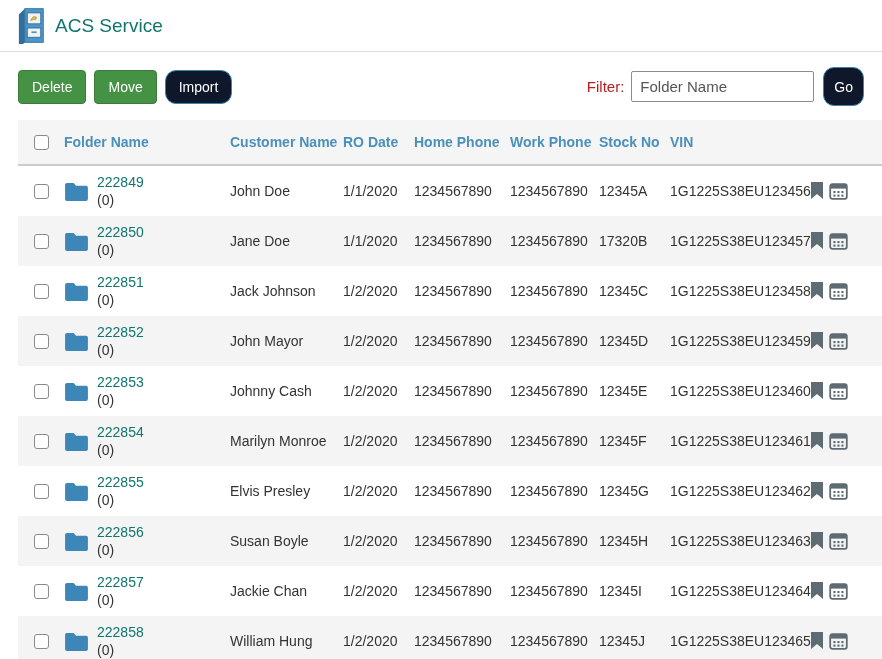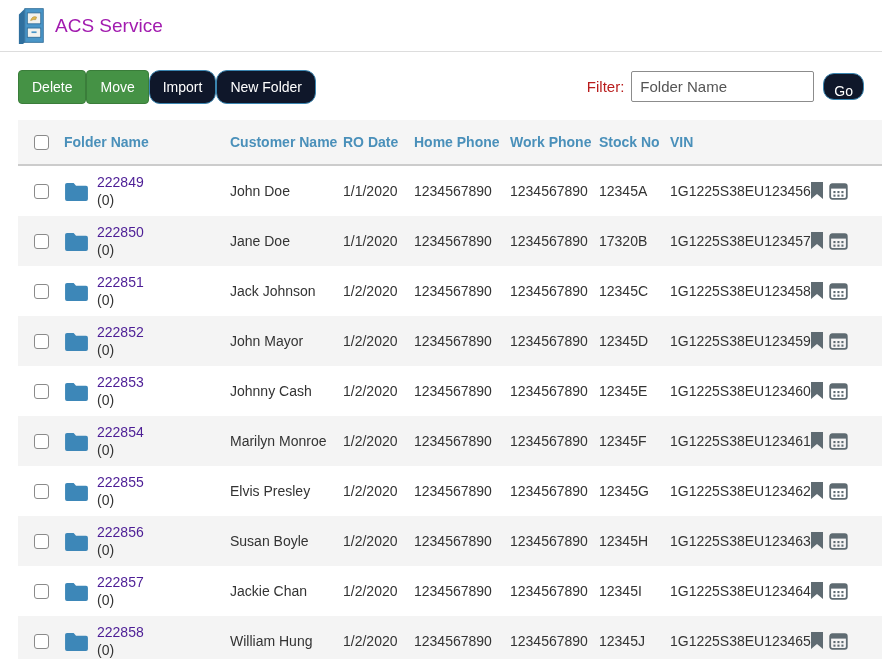--- a/index.html
+++ b/index.html
@@ -2,36 +2,36 @@
 <html><head>
 <meta charset="utf-8">
 <style>
   * { margin:0; padding:0; box-sizing:border-box; }
   html,body { width:882px; height:659px; overflow:hidden; background:#fff;
     font-family:"Liberation Sans", sans-serif; color:#333; }
 
   
   .app-header { display:flex; align-items:center; gap:8px; padding:8px 16px 8px 16px;
     height:52px; border-bottom:1px solid #ddd; }
-  .app-title { font-size:19px; color:#a21caf; }
+  .app-title { font-size:19px; color:#0f766e; }
 
   
   .toolbar { display:flex; align-items:center; padding:16px 18px 0 18px; height:53px;justify-content:center; }
   .btn { color:#fff; font-size:14px; padding:9px 13px; border-radius:4px; border:1px solid transparent;
     cursor:pointer; font-family:"Liberation Sans", sans-serif; line-height:1; }
-  .btn + .btn { }
+  .btn + .btn { margin-left:8px; }
   .btn.green  { background:#459245; border-color:#3a7d3a; }
   .btn.blue   { background:#0f172a; border-color:#3a85b0;border-radius:11px; }
   .btn.orange { background:#e8861d; border-color:#d07613; }
   .toolbar .spacer { flex:1; }
   .filter-label { font-size:15px; color:#b91c1c; margin-right:7px; }
   .filter-input { width:183px; height:31px; border:1px solid #8c8c8c; border-radius:2px;
     padding:0 8px; font-size:15px; color:#333; font-family:"Liberation Sans", sans-serif; }
   .filter-input::placeholder { color:#555; opacity:1; }
-  .go-btn { margin-left:9px; height:27px; padding:10px 10px; }
+  .go-btn { margin-left:9px; height:39px; padding:10px 10px; }
 
   
   .table { margin:15px 0 0 18px; width:864px; font-size:14px; }
   .trow, .thead { display:flex; align-items:center; }
   .thead { height:46px; background:#f5f5f5; border-bottom:2px solid #ccc;
     color:#4a90ba; font-weight:bold; }
   .trow { height:50px; background:#fff; }
   .trow.alt { background:#f4f4f4; }
 
   .c-check  { width:46px;  display:flex; justify-content:center; }
@@ -41,21 +41,21 @@
   .c-home   { width:96px;  }
   .c-work   { width:89px;  }
   .c-stock  { width:71px;  }
   .c-vin    { width:140px; }
   .c-icons  { width:72px;  display:flex; align-items:center; gap:5px; }
 
   input[type=checkbox] { appearance:none; -webkit-appearance:none; width:15px; height:15px;
     border:1px solid #8a8a8a; border-radius:3px; background:#fff; cursor:pointer; }
 
   .folder-cell { display:flex; align-items:center; gap:8px; }
-  .folder-link { color:#4c1d95; text-decoration:none; cursor:pointer; display:block; line-height:1.3; }
+  .folder-link { color:#0f766e; text-decoration:none; cursor:pointer; display:block; line-height:1.3; }
   .folder-count { color:#333; line-height:1.3; }
 
   .icon-btn { cursor:pointer; display:inline-flex; align-items:center; }
 </style>
 </head>
 <body>
 
 <div class="app-header">
   <span style="display:inline-flex;">
     <svg width="31" height="37" viewBox="0 0 36 44">
@@ -67,21 +67,20 @@
       <rect x="18" y="29" width="6" height="2" fill="#4a96c8"></rect>
     </svg>
   </span>
   <span class="app-title">ACS Service</span>
 </div>
 
 <div class="toolbar">
   <button class="btn green">Delete</button>
   <button class="btn green">Move</button>
   <button class="btn blue">Import</button>
-  <button class="btn blue">New Folder</button>
   <span class="spacer"></span>
   <span class="filter-label">Filter:</span>
   <input class="filter-input" type="text" placeholder="Folder Name" style="">
   <button class="btn blue go-btn">Go</button>
 </div>
 
 <div class="table">
   <div class="thead">
     <span class="c-check">
       <input type="checkbox" style="">

